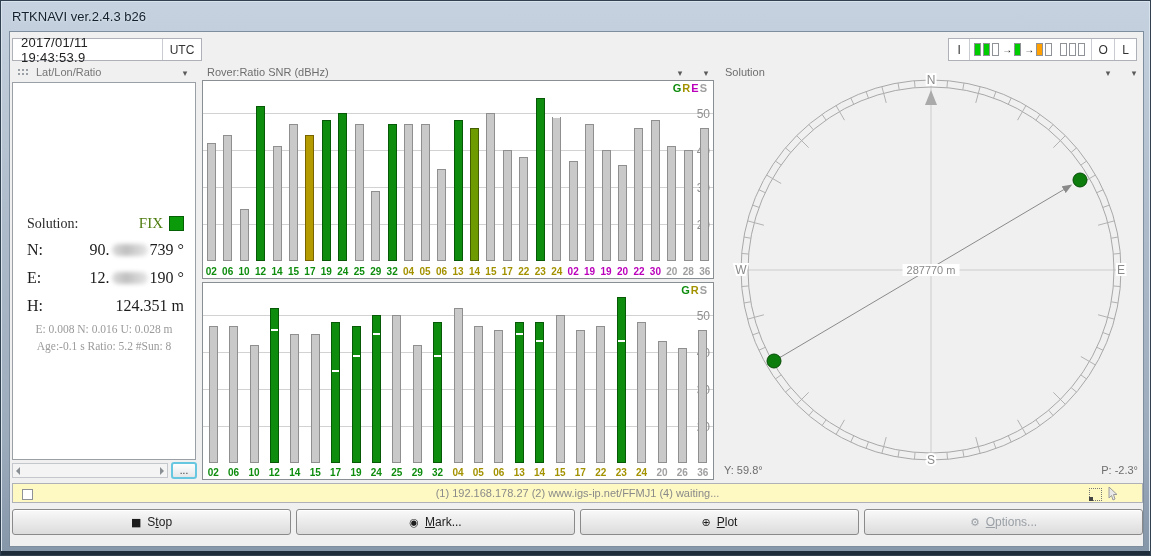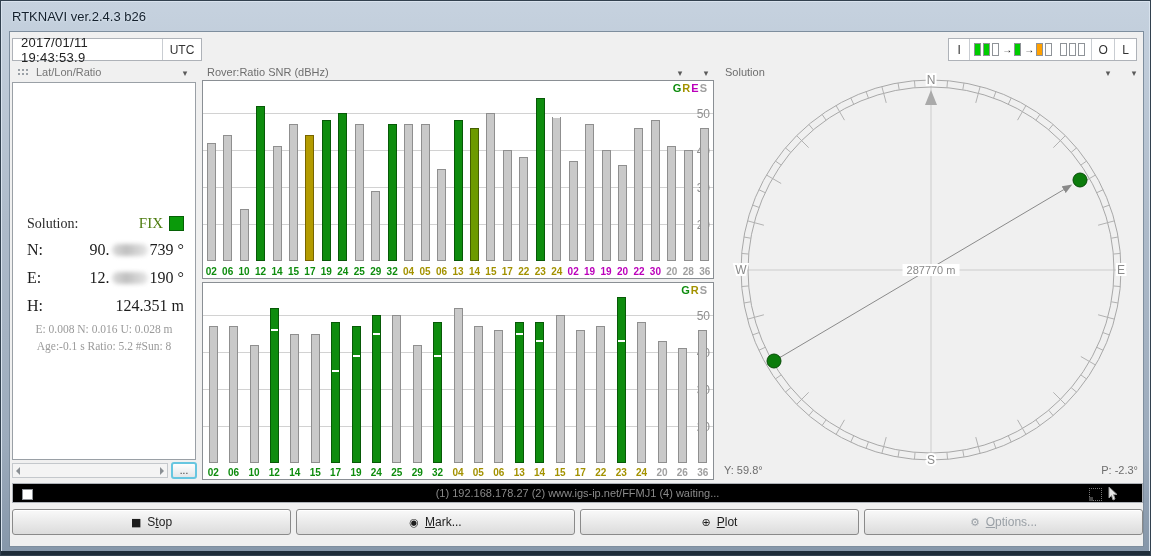--- a/index.html
+++ b/index.html
@@ -60,21 +60,21 @@
   .xlabels{position:absolute;left:0;right:0;bottom:0;height:16px;}
   .xlab{position:absolute;bottom:1px;text-align:center;font-size:10px;font-weight:700;}
   .legend{position:absolute;top:1px;right:5px;font-size:11px;font-weight:700;letter-spacing:1px;}
 
   
   .ypr{position:absolute;bottom:4px;font-size:11px;color:#6e6e6e;}
   .distlabel{position:absolute;left:50%;transform:translate(-50%,-50%);background:#fff;
     padding:0 4px;font-size:11px;color:#8a8a8a;white-space:nowrap;}
 
   
-  .statusbar{display:flex;align-items:center;background:#000000;border:1px solid #aeb2b8;box-sizing:border-box;}
+  .statusbar{display:flex;align-items:center;background:#fef9c3;border:1px solid #aeb2b8;box-sizing:border-box;}
   .statustext{flex:1;text-align:center;font-size:11px;color:#8a8a8a;}
   .chk{position:absolute;left:9px;top:5px;width:9px;height:9px;border:1px solid #8f9398;background:#fff;}
   .dotsq{position:absolute;right:40px;top:4px;width:11px;height:11px;border:1px dotted #777;}
   .dotsq i{position:absolute;left:-1px;bottom:-1px;width:4px;height:4px;background:#444;}
   .cursorglyph{position:absolute;right:22px;top:3px;}
 
   
   .btnrow{display:flex;gap:5px;}
   .cmd{flex:1;height:26px;border:1px solid #8a8a8a;border-radius:3px;font-family:"Liberation Sans",sans-serif;
     background:linear-gradient(#f9f9f9,#ececec 45%,#dcdcdc);box-shadow:inset 0 1px 0 #fff;

